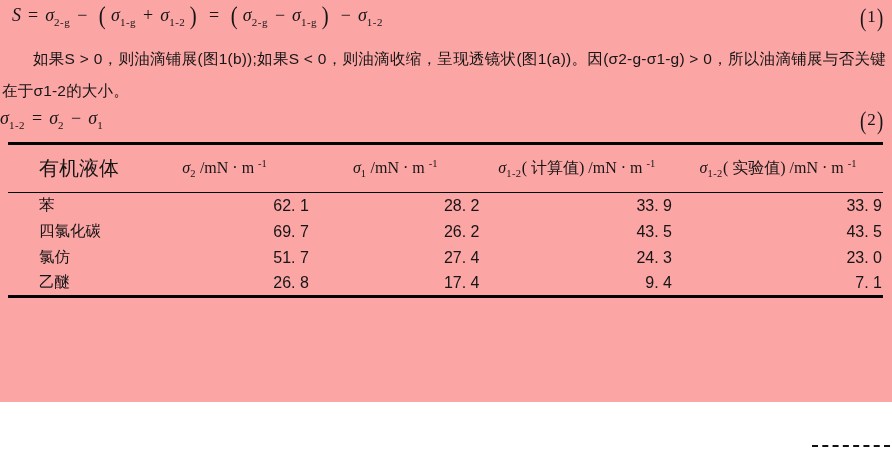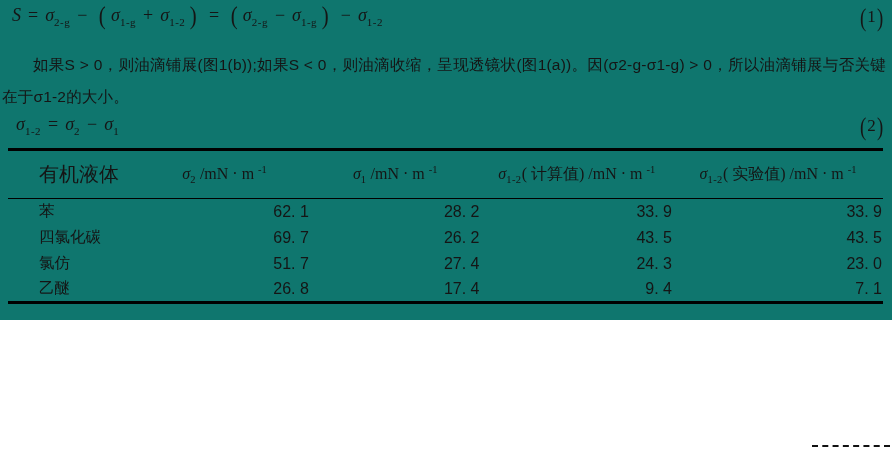--- a/index.html
+++ b/index.html
@@ -2,29 +2,29 @@
 <html><head>
 <meta charset="utf-8">
 <style>
   * { box-sizing: border-box; }
   html, body { margin: 0; padding: 0; background: #ffffff; }
   body {
     width: 892px; height: 452px; overflow: hidden;
     font-family: "Liberation Sans", "DejaVu Sans", sans-serif;
     color: #151515;
   }
-  .page { position: relative; width: 892px; height: 320px; background: #0f766e; }
+  .page { position: relative; width: 892px; height: 402px; background: #fca5a5; }
 
   
   .eq-row {
     display: flex; justify-content: space-between; align-items: flex-start;
     padding: 5px 8px 0 12px;
   }
   #eq1 { height: 40px; }
-  #eq2 { height: 35px; padding-top: 2px; padding-left: 16px; }
+  #eq2 { height: 35px; padding-top: 2px; padding-left: 0; }
   .formula {
     font-family: "Liberation Serif", "DejaVu Serif", serif;
     font-size: 18px; white-space: nowrap;
   }
   .formula .mi { font-style: italic; }
   .formula sub {
     font-size: 11px; font-style: normal; line-height: 1;
     vertical-align: -5px; letter-spacing: 0.5px;
   }
   .formula .op { display: inline-block; margin: 0 7px; font-style: normal; }
@@ -41,21 +41,21 @@
     vertical-align: -4px; line-height: 18px; transform: scaleX(0.75);
   }
 
   
   .para {
     margin: 0; padding: 0 6px 0 2px;
     font-size: 15.5px; line-height: 31.5px;
     text-align: justify; text-indent: 31px;
     letter-spacing: 0.2px;
   }
-  #p1 { margin-top: 9px; }
+  #p1 { margin-top: 3px; }
 
   
   .tbl-wrap { margin: 1px 8px 0 8px; }
   table {
     width: 875px; border-collapse: collapse; table-layout: fixed;
     border-top: 3px solid #000; border-bottom: 3px solid #000;
   }
   thead th {
     border-bottom: 1.5px solid #000;
     height: 49px; font-weight: normal; font-size: 16px;

